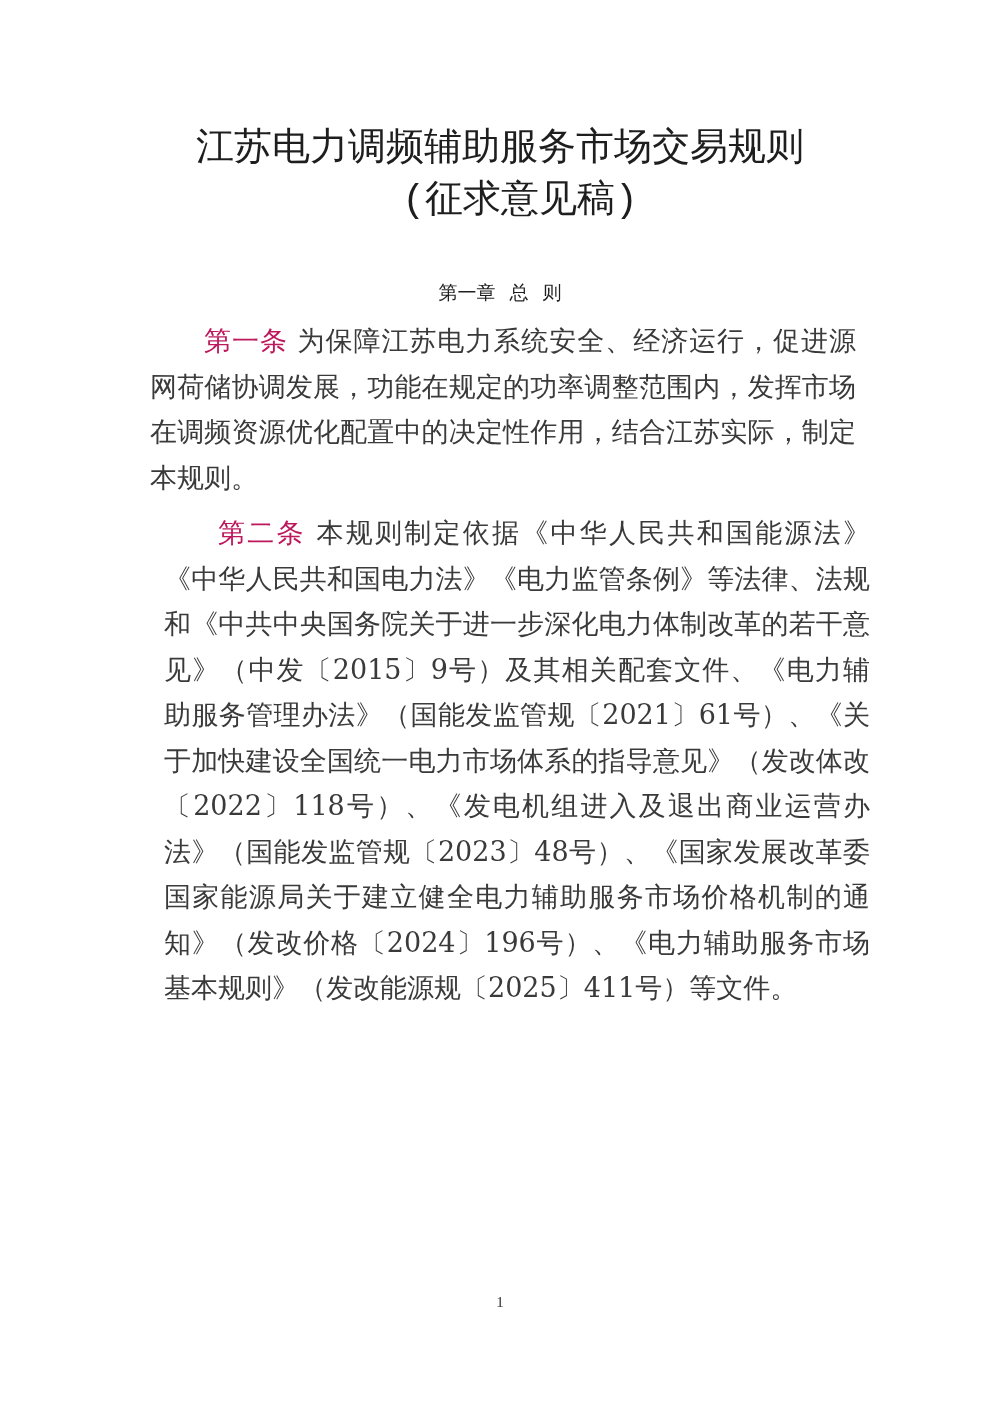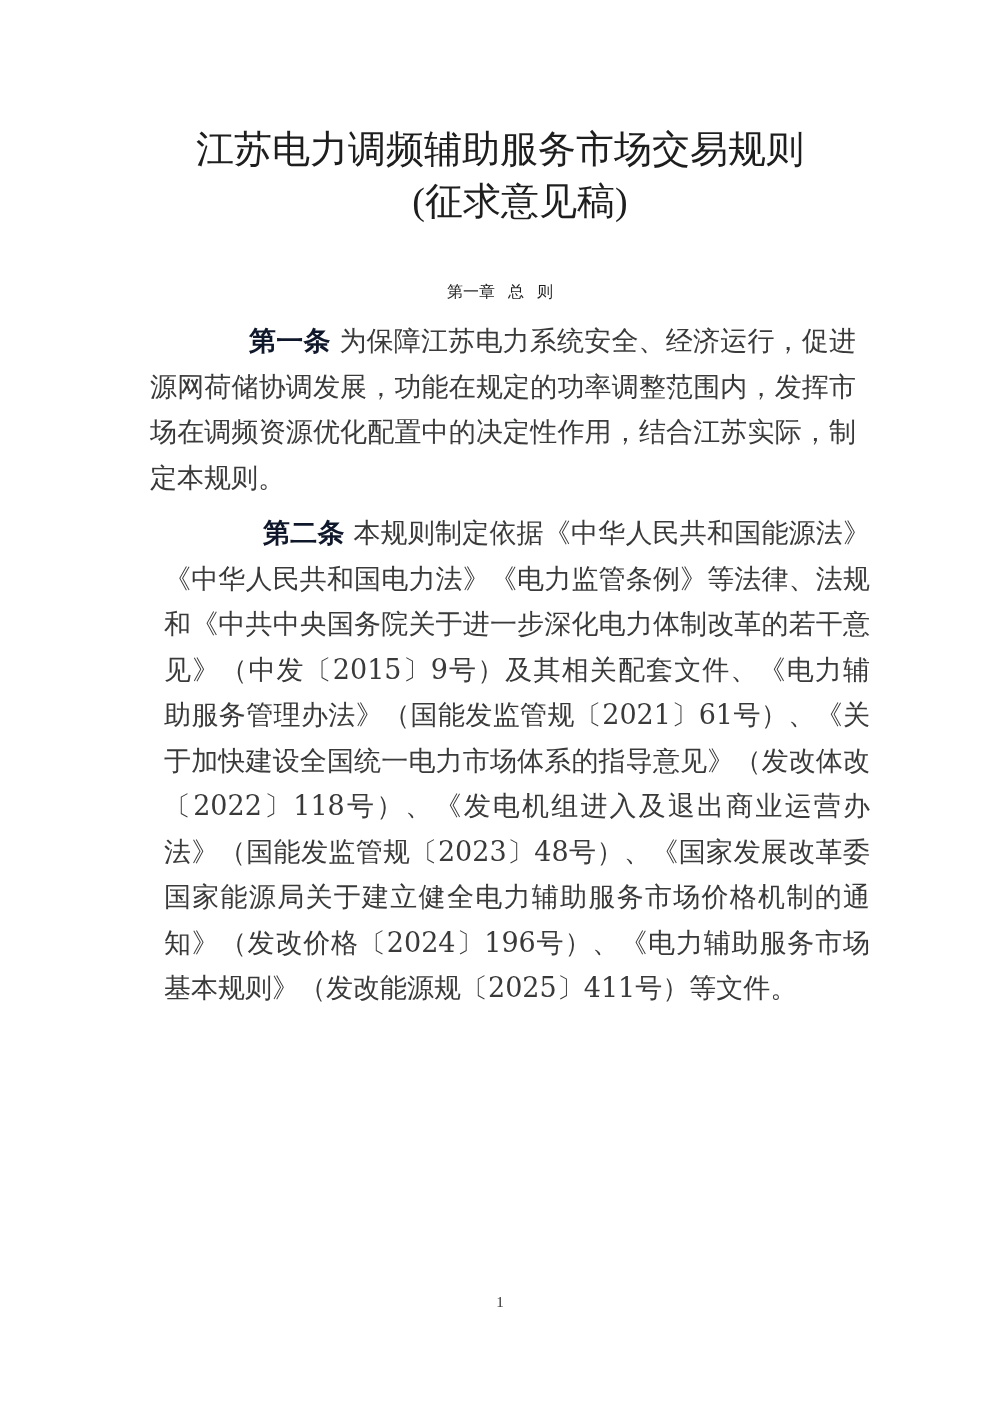--- a/index.html
+++ b/index.html
@@ -19,36 +19,36 @@
       left: 0; top: 0;
       width: 1000px;
       height: 1414px;
       background: #ffffff;
     }
     .doc-title {
       position: absolute;
       left: 0;
       width: 1000px;
       text-align: center;
-      font-family: Liberation Serif, serif;
+      font-family: Liberation Mono, monospace;
       font-size: 38px;
       line-height: 50px;
       color: #1e1e1e;
       letter-spacing: 0px;
     }
     .doc-title.line1 { top: 124px; }
     .doc-title.line2 { top: 176px; padding-left: 20px; }
     .chapter-heading {
       position: absolute;
       left: 0;
       top: 274px;
       width: 1000px;
       text-align: center;
       font-family: "DejaVu Sans", "Liberation Sans", sans-serif;
-      font-size: 16px;
+      font-size: 19px;
       line-height: 36px;
       color: #1e1e1e;
       word-spacing: 8px;
     }
     .body-text {
       position: absolute;
       left: 150px;
       width: 706px;
       font-family: "DejaVu Serif", "Liberation Serif", serif;
       font-size: 27px;
@@ -56,23 +56,22 @@
       color: #3a3a3a;
       text-align: justify;
       text-align-last: left;
     }
     .para {
       margin: 0 0 0 0;
       text-indent: 54px;
     }
     .article-label {
       font-family: "DejaVu Sans", "Liberation Sans", sans-serif;
-      color: #0f172a;
-      font-weight: bold;
-      margin-left: 45px;
+      color: #be185d;
+      font-weight: normal;
     }
     .para-1 { position: absolute; top: 318px; left: 150px; width: 706px; }
     .para-2 { position: absolute; top: 510px; left: 164px; width: 706px; }
     .para-3 { position: absolute; top: 1022px; left: 150px; width: 706px; }
     .page-number {
       position: absolute;
       left: 0;
       top: 1294px;
       width: 1000px;
       text-align: center;

